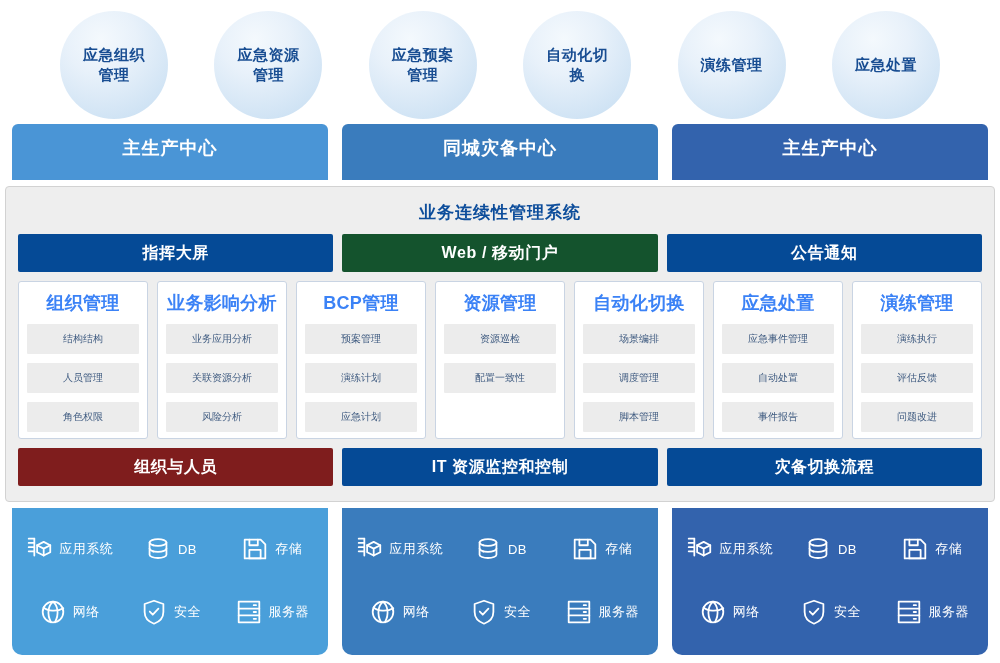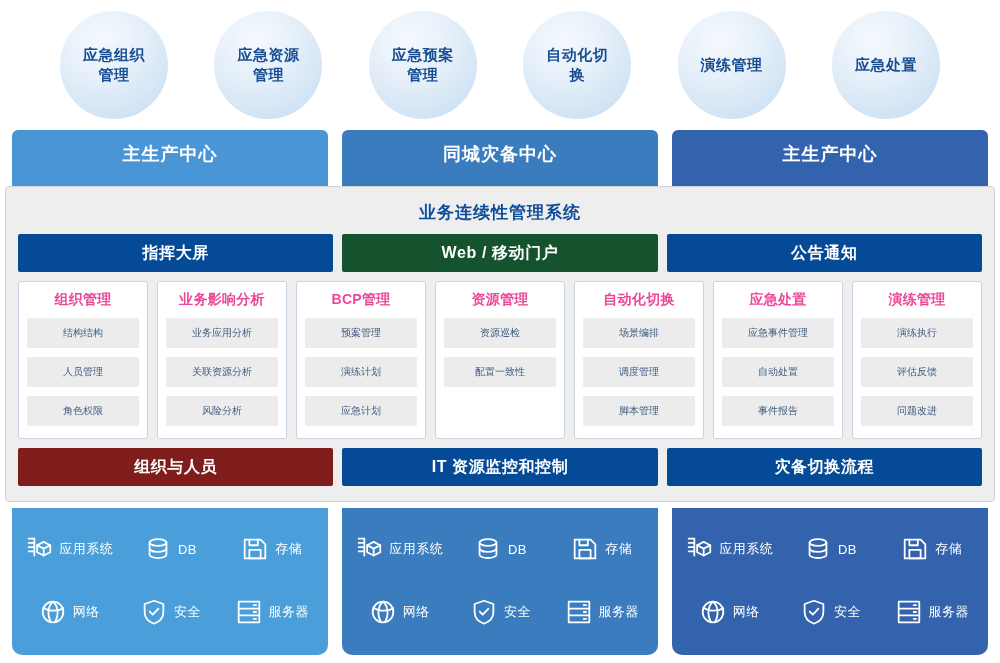--- a/index.html
+++ b/index.html
@@ -43,21 +43,21 @@
     line-height: 1.35;
     letter-spacing: 0.5px;
     flex: 0 0 auto;
   }
   .bubble span { display: block; padding: 0 8px; }
 
   
   #center-headers {
     position: absolute;
     left: 0;
-    top: 130px;
+    top: 124px;
     width: 1000px;
     height: 56px;
     display: flex;
     gap: 14px;
     padding: 0 12px;
     box-sizing: border-box;
   }
   .center-header {
     flex: 1;
     border-radius: 6px 6px 0 0;
@@ -122,22 +122,22 @@
     flex: 1;
     background: #ffffff;
     border: 1px solid #c9d4e3;
     border-radius: 3px;
     padding: 9px 8px 10px 8px;
     box-sizing: border-box;
     height: 158px;
   }
   .module-title {
     text-align: center;
-    color: #ec4899;
-    font-size: 14px;
+    color: #3b82f6;
+    font-size: 18px;
     font-weight: bold;
     margin-bottom: 9px;
     letter-spacing: 0.3px;
   }
   .module-item {
     background: #ececec;
     color: #3f5b80;
     font-size: 10px;
     text-align: center;
     height: 30px;

